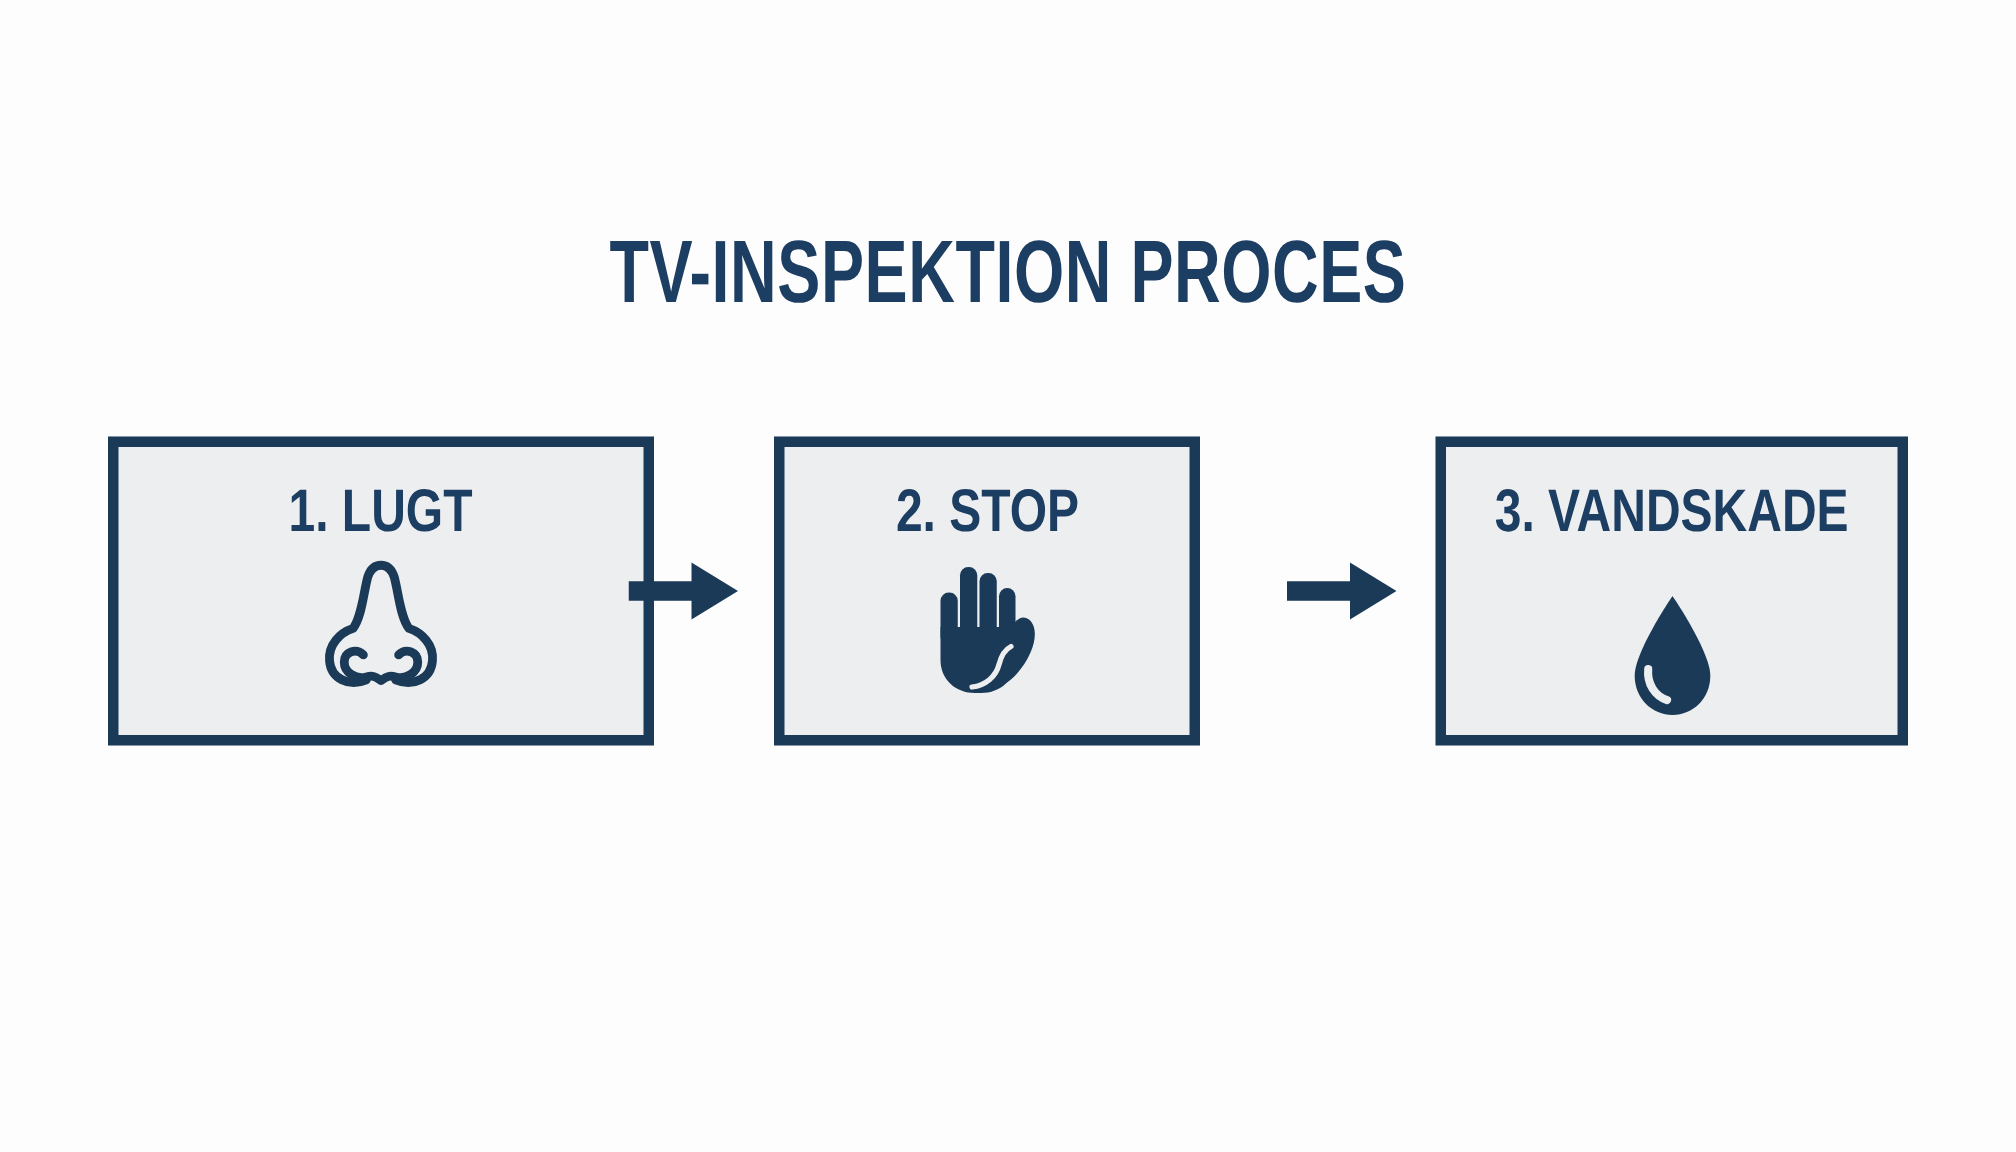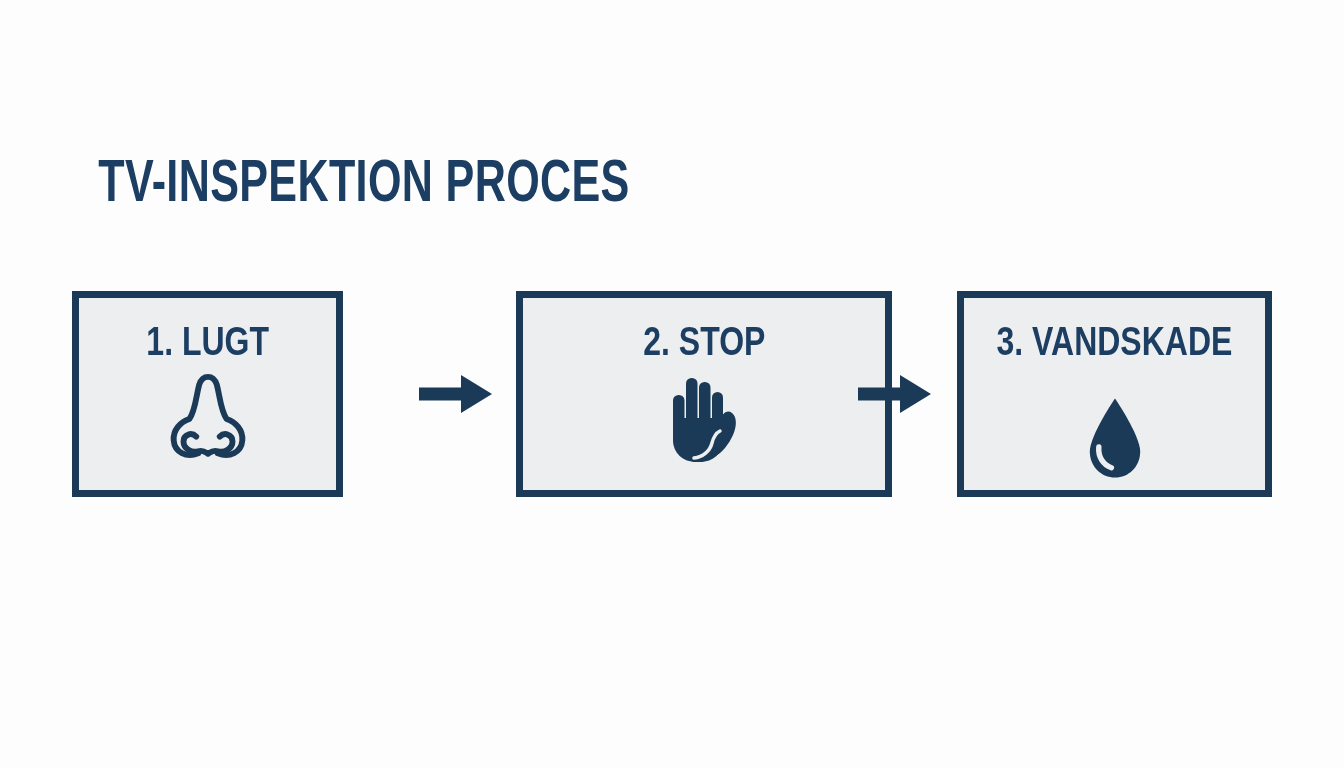--- a/index.html
+++ b/index.html
@@ -12,20 +12,21 @@
     position: relative;
     background: #fdfdfd;
     font-family: "Liberation Sans", sans-serif;
     overflow: hidden;
   }
   .page-title {
     position: absolute;
     top: 147px;
     left: 0;
     width: 1344px;
+    text-align: center;
     font-size: 59px;
     font-weight: bold;
     color: #1d3e63;
     white-space: nowrap;
   }
   .page-title .condense {
     display: inline-block;
     transform: scaleX(0.73);
     transform-origin: center;
     letter-spacing: 0.5px;
@@ -35,22 +36,22 @@
     top: 291px;
     height: 206px;
     box-sizing: border-box;
     border: 7px solid #1b3a58;
     background: #edeeef;
     display: flex;
     flex-direction: column;
     align-items: center;
     padding-top: 22px;
   }
-  .step-box.b1 { left: 72px;  width: 271px; }
-  .step-box.b2 { left: 516px; width: 376px; }
+  .step-box.b1 { left: 72px;  width: 364px; }
+  .step-box.b2 { left: 516px; width: 284px; }
   .step-box.b3 { left: 957px; width: 315px; justify-content: space-between; }
   .step-label {
     font-size: 40px;
     font-weight: bold;
     color: #1d3e63;
     line-height: 42px;
     white-space: nowrap;
     transform: scaleX(0.8);
     transform-origin: center;
   }

